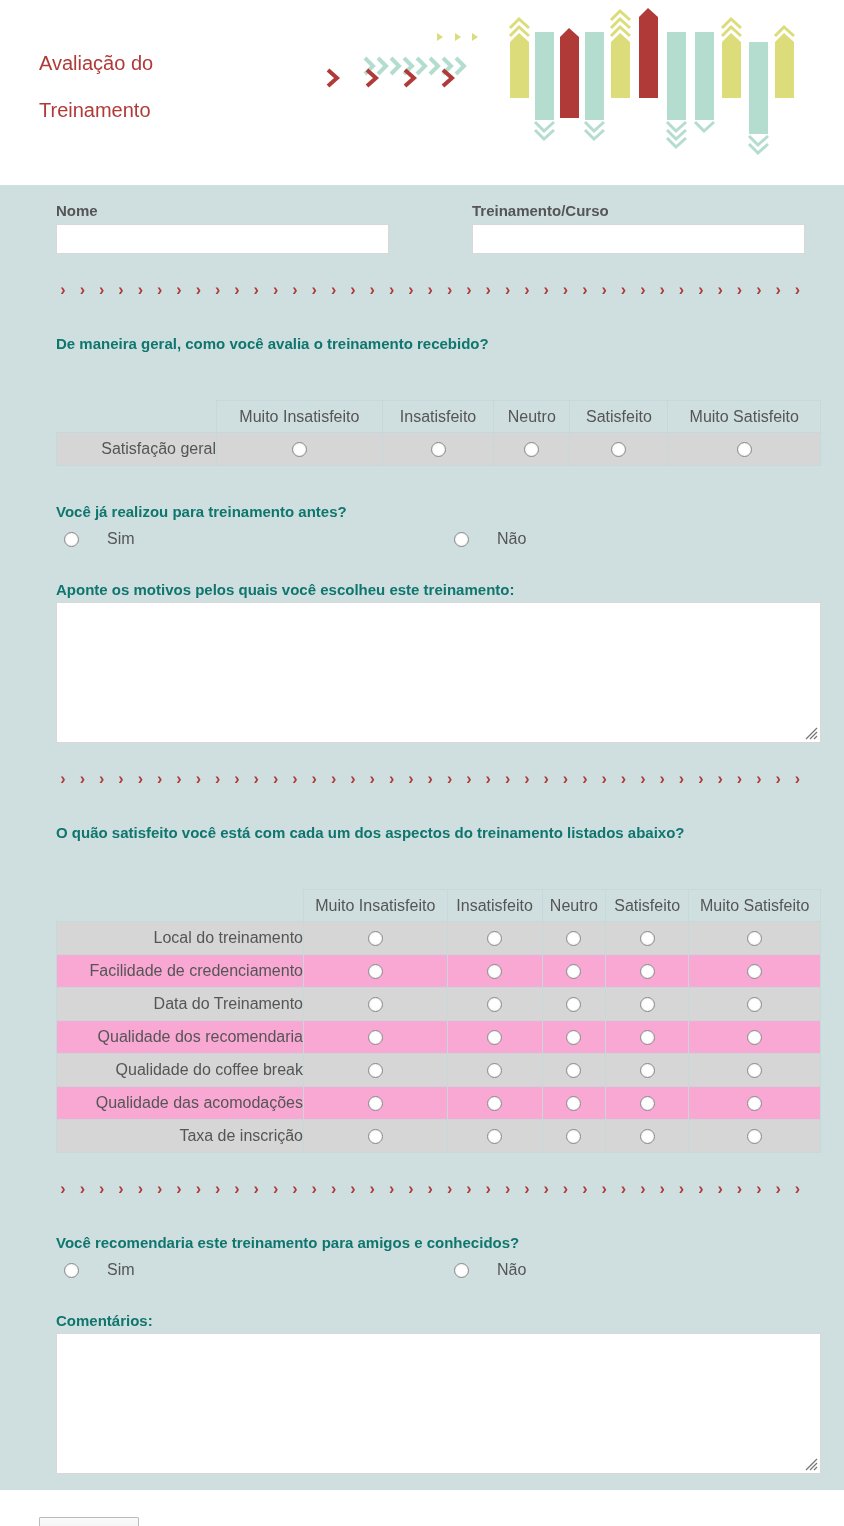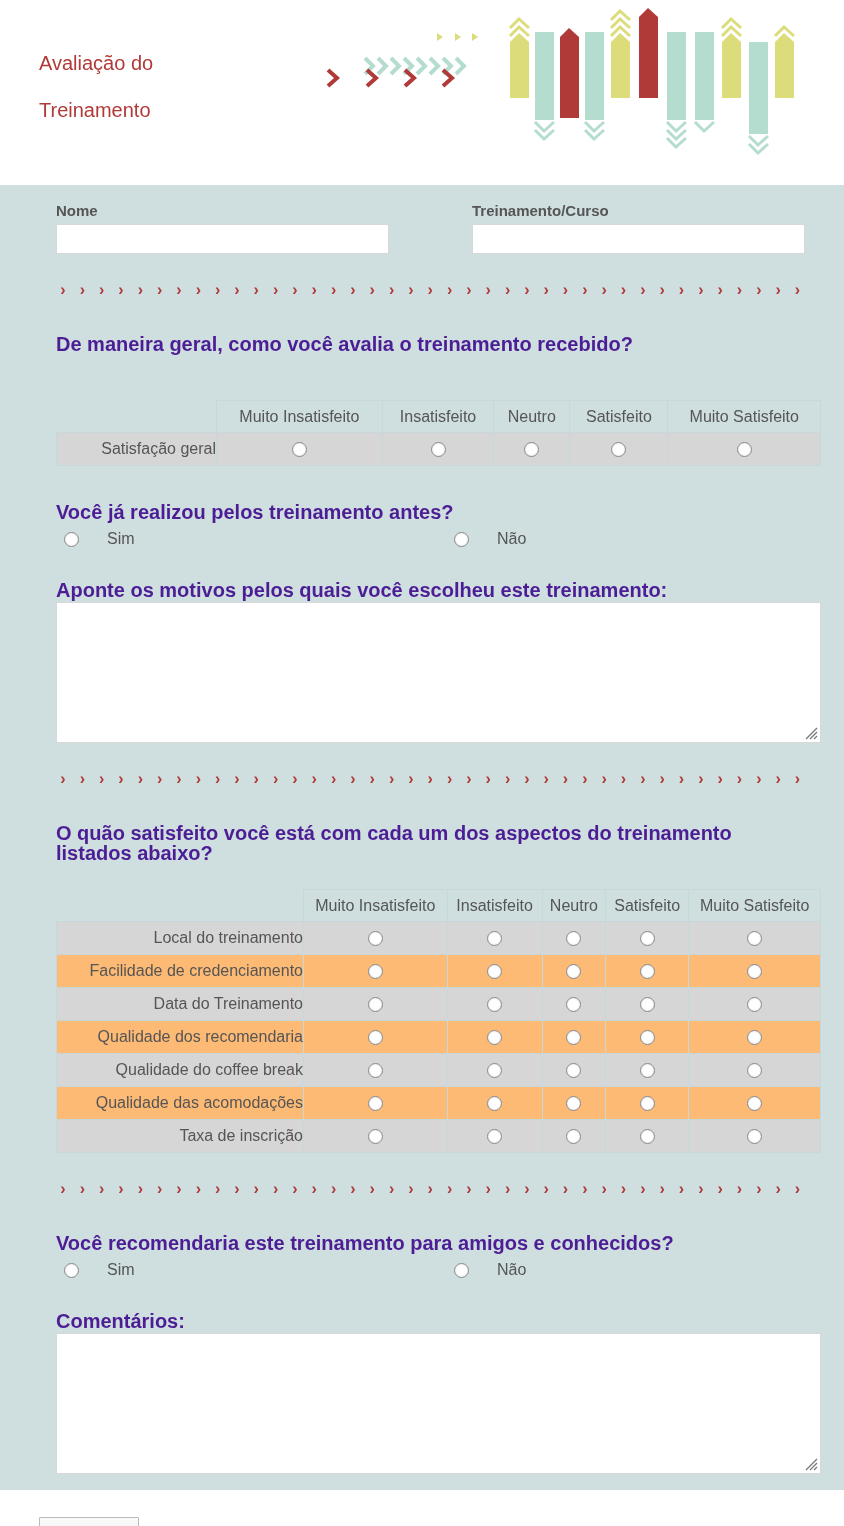--- a/index.html
+++ b/index.html
@@ -8,28 +8,28 @@
   .header { position: relative; height: 185px; background: #fff; }
   .title { position: absolute; left: 39px; top: 40px; font-size: 20px; line-height: 47px; color: #b03a38; font-weight: normal; width: 260px; }
   .deco { position: absolute; left: 300px; top: 0; width: 520px; height: 185px; }
   .form { background: #cfdedf; padding: 17px 39px 16px 56px; }
   .row2 { display: flex; justify-content: space-between; }
   .field { width: 333px; }
   .lbl { font-size: 15px; font-weight: bold; color: #555; height: 22px; line-height: 18px; }
   .input { display: block; width: 333px; height: 30px; background: #fff; border: 1px solid #d8d8d8; }
   .divider { height: 20px; margin: 26px 0 34px; display: flex; justify-content: space-between; color: #b03a38; font-size: 16px; font-weight: bold; letter-spacing: 0; line-height: 20px; overflow: hidden; }
   .divider span { width: 14px; text-align: center; }
-  .q { font-size: 20px; font-weight: bold; color: #4c1d95; height: 22px; line-height: 20px; }
+  .q { font-size: 15px; font-weight: bold; color: #0f766e; height: 22px; line-height: 20px; }
   table { border-collapse: collapse; width: 765px; font-size: 16px; color: #555; margin-top: 44px; }
   th { font-weight: normal; border: 1px solid #c7d8da; height: 32px; padding: 0 6px; white-space: nowrap; }
   th.blank { border: none; }
   td { border: 1px solid #c7d8da; height: 33px; text-align: center; }
   td.rowlbl { text-align: right; padding-left: 5px; white-space: nowrap; }
   tr.grey td { background: #d6d6d6; }
-  tr.teal td { background: #fdba74; }
+  tr.teal td { background: #f9a8d4; }
   .radio { display: inline-block; width: 15px; height: 15px; border-radius: 50%; border: 1.5px solid #888; background: #fff; vertical-align: middle; box-shadow: inset 0 0 2px rgba(0,0,0,.15); }
   .yn { display: flex; margin-top: 4px; height: 22px; font-size: 16px; line-height: 20px; }
   .yn .opt { display: flex; align-items: center; gap: 28px; padding-left: 8px; }
   .yn .opt.left { width: 390px; }
   .textarea { position: relative; width: 765px; height: 141px; background: #fff; border: 1px solid #d8d8d8; margin-top: 0; }
   .grip { position: absolute; right: 2px; bottom: 2px; width: 14px; height: 14px; }
   .footer { padding: 27px 39px 40px; }
   .btn { width: 100px; height: 44px; background: linear-gradient(#fafafa, #e4e4e4); border: 1px solid #bbb; border-radius: 1px; font-family: "Liberation Sans", sans-serif; font-size: 16px; color: #666; }
 </style>
 </head>
@@ -190,21 +190,21 @@
           <td><span class="radio"></span></td>
           <td><span class="radio"></span></td>
           <td><span class="radio"></span></td>
           <td><span class="radio"></span></td>
           <td><span class="radio"></span></td>
         </tr>
       </tbody>
   </table>
 
   <div style="height:36px"></div>
-  <div class="q">Você já realizou pelos treinamento antes?</div>
+  <div class="q">Você já realizou para treinamento antes?</div>
   <div class="yn">
     <label class="opt left">
         <span class="radio"></span>
         <span>Sim</span>
       </label>
     <label class="opt">
         <span class="radio"></span>
         <span>Não</span>
       </label>
   </div>

